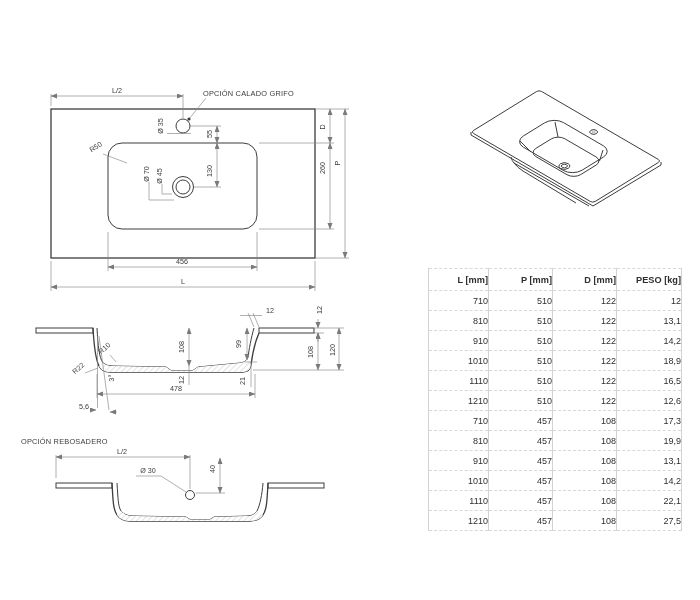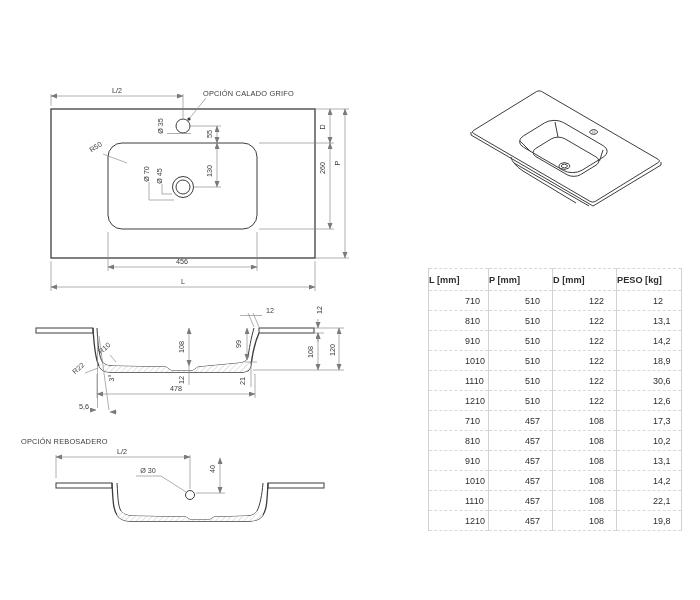--- a/index.html
+++ b/index.html
@@ -12,21 +12,21 @@
   .dim{stroke:#858585;stroke-width:0.65;fill:none;}
   .txt{font-family:"Liberation Sans",sans-serif;font-size:7.2px;fill:#3a3a3a;}
   .ttl{font-family:"Liberation Sans",sans-serif;font-size:7.4px;fill:#3a3a3a;letter-spacing:.2px;}
   
   .spec-table{position:absolute;left:428px;top:262px;width:249px;
       border-collapse:collapse;table-layout:fixed;
       font-family:"Liberation Sans",sans-serif;font-size:9px;color:#2e2e2e;}
   .spec-table th,.spec-table td{
       border-left:1px solid #d2d2d2;border-right:1px solid #d2d2d2;
       border-top:1px dashed #d8d8d8;border-bottom:1px dashed #d8d8d8;
-      text-align:left;vertical-align:middle;padding:0;margin-left:25px;}
+      text-align:right;vertical-align:middle;padding:0;margin-left:25px;}
   .spec-table th{height:21px;font-weight:bold;font-size:9.2px;}
   .spec-table td{height:19px;font-weight:normal;padding-left:36px;}
 </style>
 </head>
 <body>
 
 <div id="stage">
 <svg width="700" height="600" viewBox="0 0 700 600">
   <defs>
     <marker id="arE" markerWidth="8" markerHeight="6" refX="6" refY="2.5" orient="auto" markerUnits="userSpaceOnUse">
@@ -225,42 +225,42 @@
         <td>1010</td>
         <td>510</td>
         <td>122</td>
         <td>18,9</td>
       </tr>
 
       <tr>
         <td>1110</td>
         <td>510</td>
         <td>122</td>
-        <td>30,6</td>
+        <td>16,5</td>
       </tr>
 
       <tr>
         <td>1210</td>
         <td>510</td>
         <td>122</td>
         <td>12,6</td>
       </tr>
 
       <tr>
         <td>710</td>
         <td>457</td>
         <td>108</td>
         <td>17,3</td>
       </tr>
 
       <tr>
         <td>810</td>
         <td>457</td>
         <td>108</td>
-        <td>10,2</td>
+        <td>19,9</td>
       </tr>
 
       <tr>
         <td>910</td>
         <td>457</td>
         <td>108</td>
         <td>13,1</td>
       </tr>
 
       <tr>
@@ -274,17 +274,17 @@
         <td>1110</td>
         <td>457</td>
         <td>108</td>
         <td>22,1</td>
       </tr>
 
       <tr>
         <td>1210</td>
         <td>457</td>
         <td>108</td>
-        <td>19,8</td>
+        <td>27,5</td>
       </tr>
     </tbody>
 </table>
 </div>
 
 </body></html>

